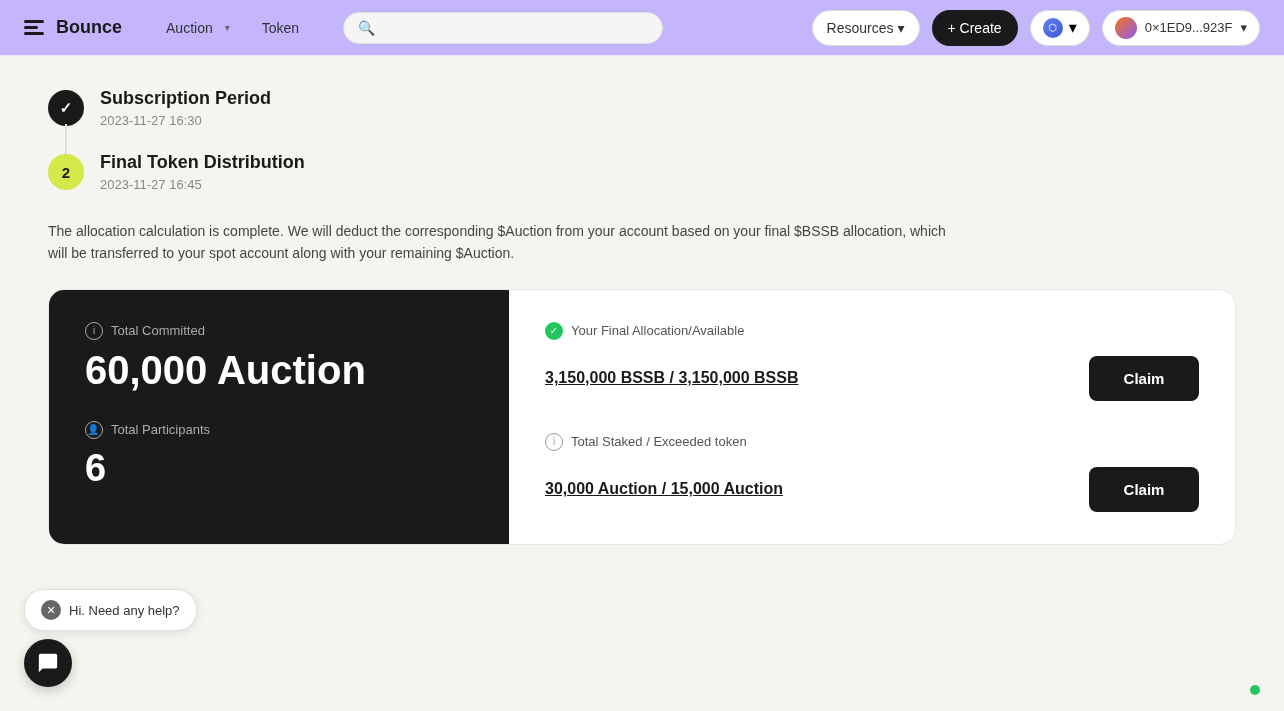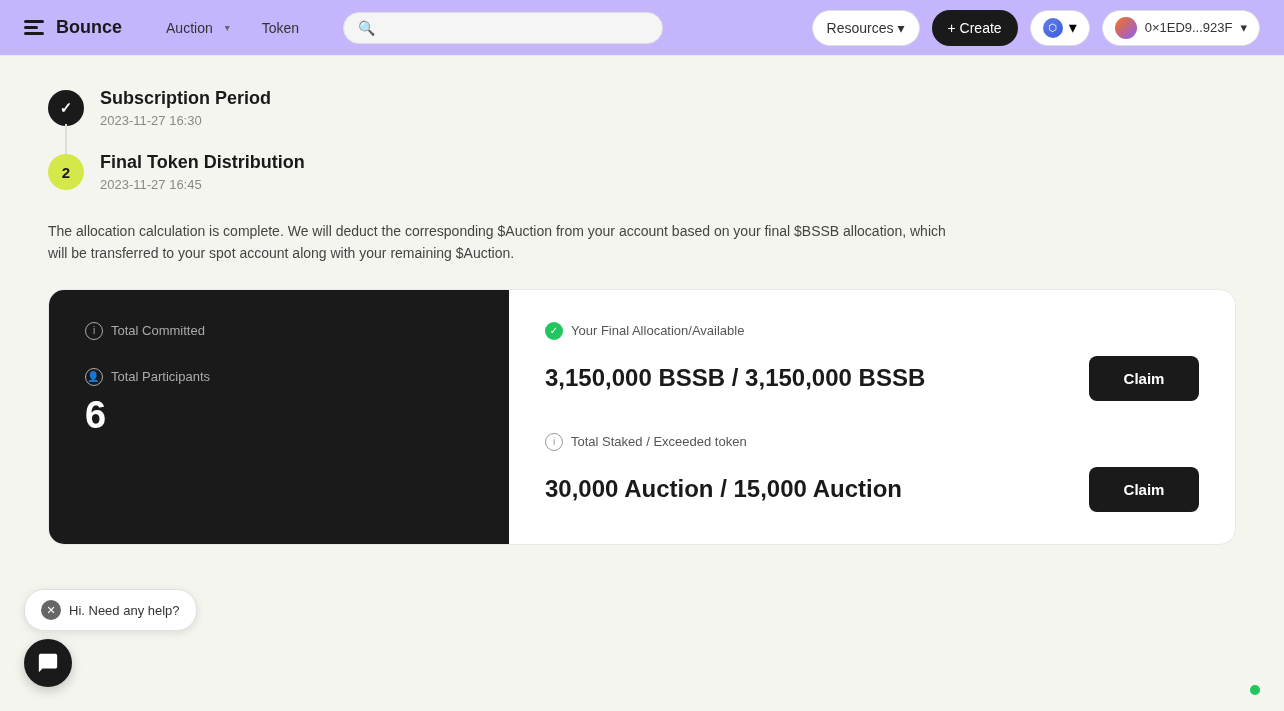--- a/index.html
+++ b/index.html
@@ -330,24 +330,25 @@
       color: #999;
       flex-shrink: 0;
     }
     .allocation-row {
       display: flex;
       align-items: center;
       justify-content: space-between;
       gap: 16px;
     }
     .allocation-value {
-      font-size: 24px;
+      font-size: 16px;
       font-weight: 700;
       color: #1a1a1a;
       flex: 1;
+      text-decoration: underline;
     }
     .claim-btn {
       background: #1a1a1a;
       color: #fff;
       border: none;
       border-radius: 8px;
       padding: 14px 32px;
       font-size: 15px;
       font-weight: 700;
       cursor: pointer;
@@ -489,20 +490,21 @@
   <p class="description-text">The allocation calculation is complete. We will deduct the corresponding $Auction from your account based on your final $BSSB allocation, which will be transferred to your spot account along with your remaining $Auction.</p>
 
   <div class="allocation-card">
 
     <div class="card-left">
       <div>
         <div class="card-section-label">
           <div class="label-icon">i</div>
           <span>Total Committed</span>
         </div>
+        <div class="card-big-number">60,000 Auction</div>
       </div>
       <div>
         <div class="card-section-label">
           <div class="label-icon">👤</div>
           <span>Total Participants</span>
         </div>
         <div class="card-participants">6</div>
       </div>
     </div>
 

